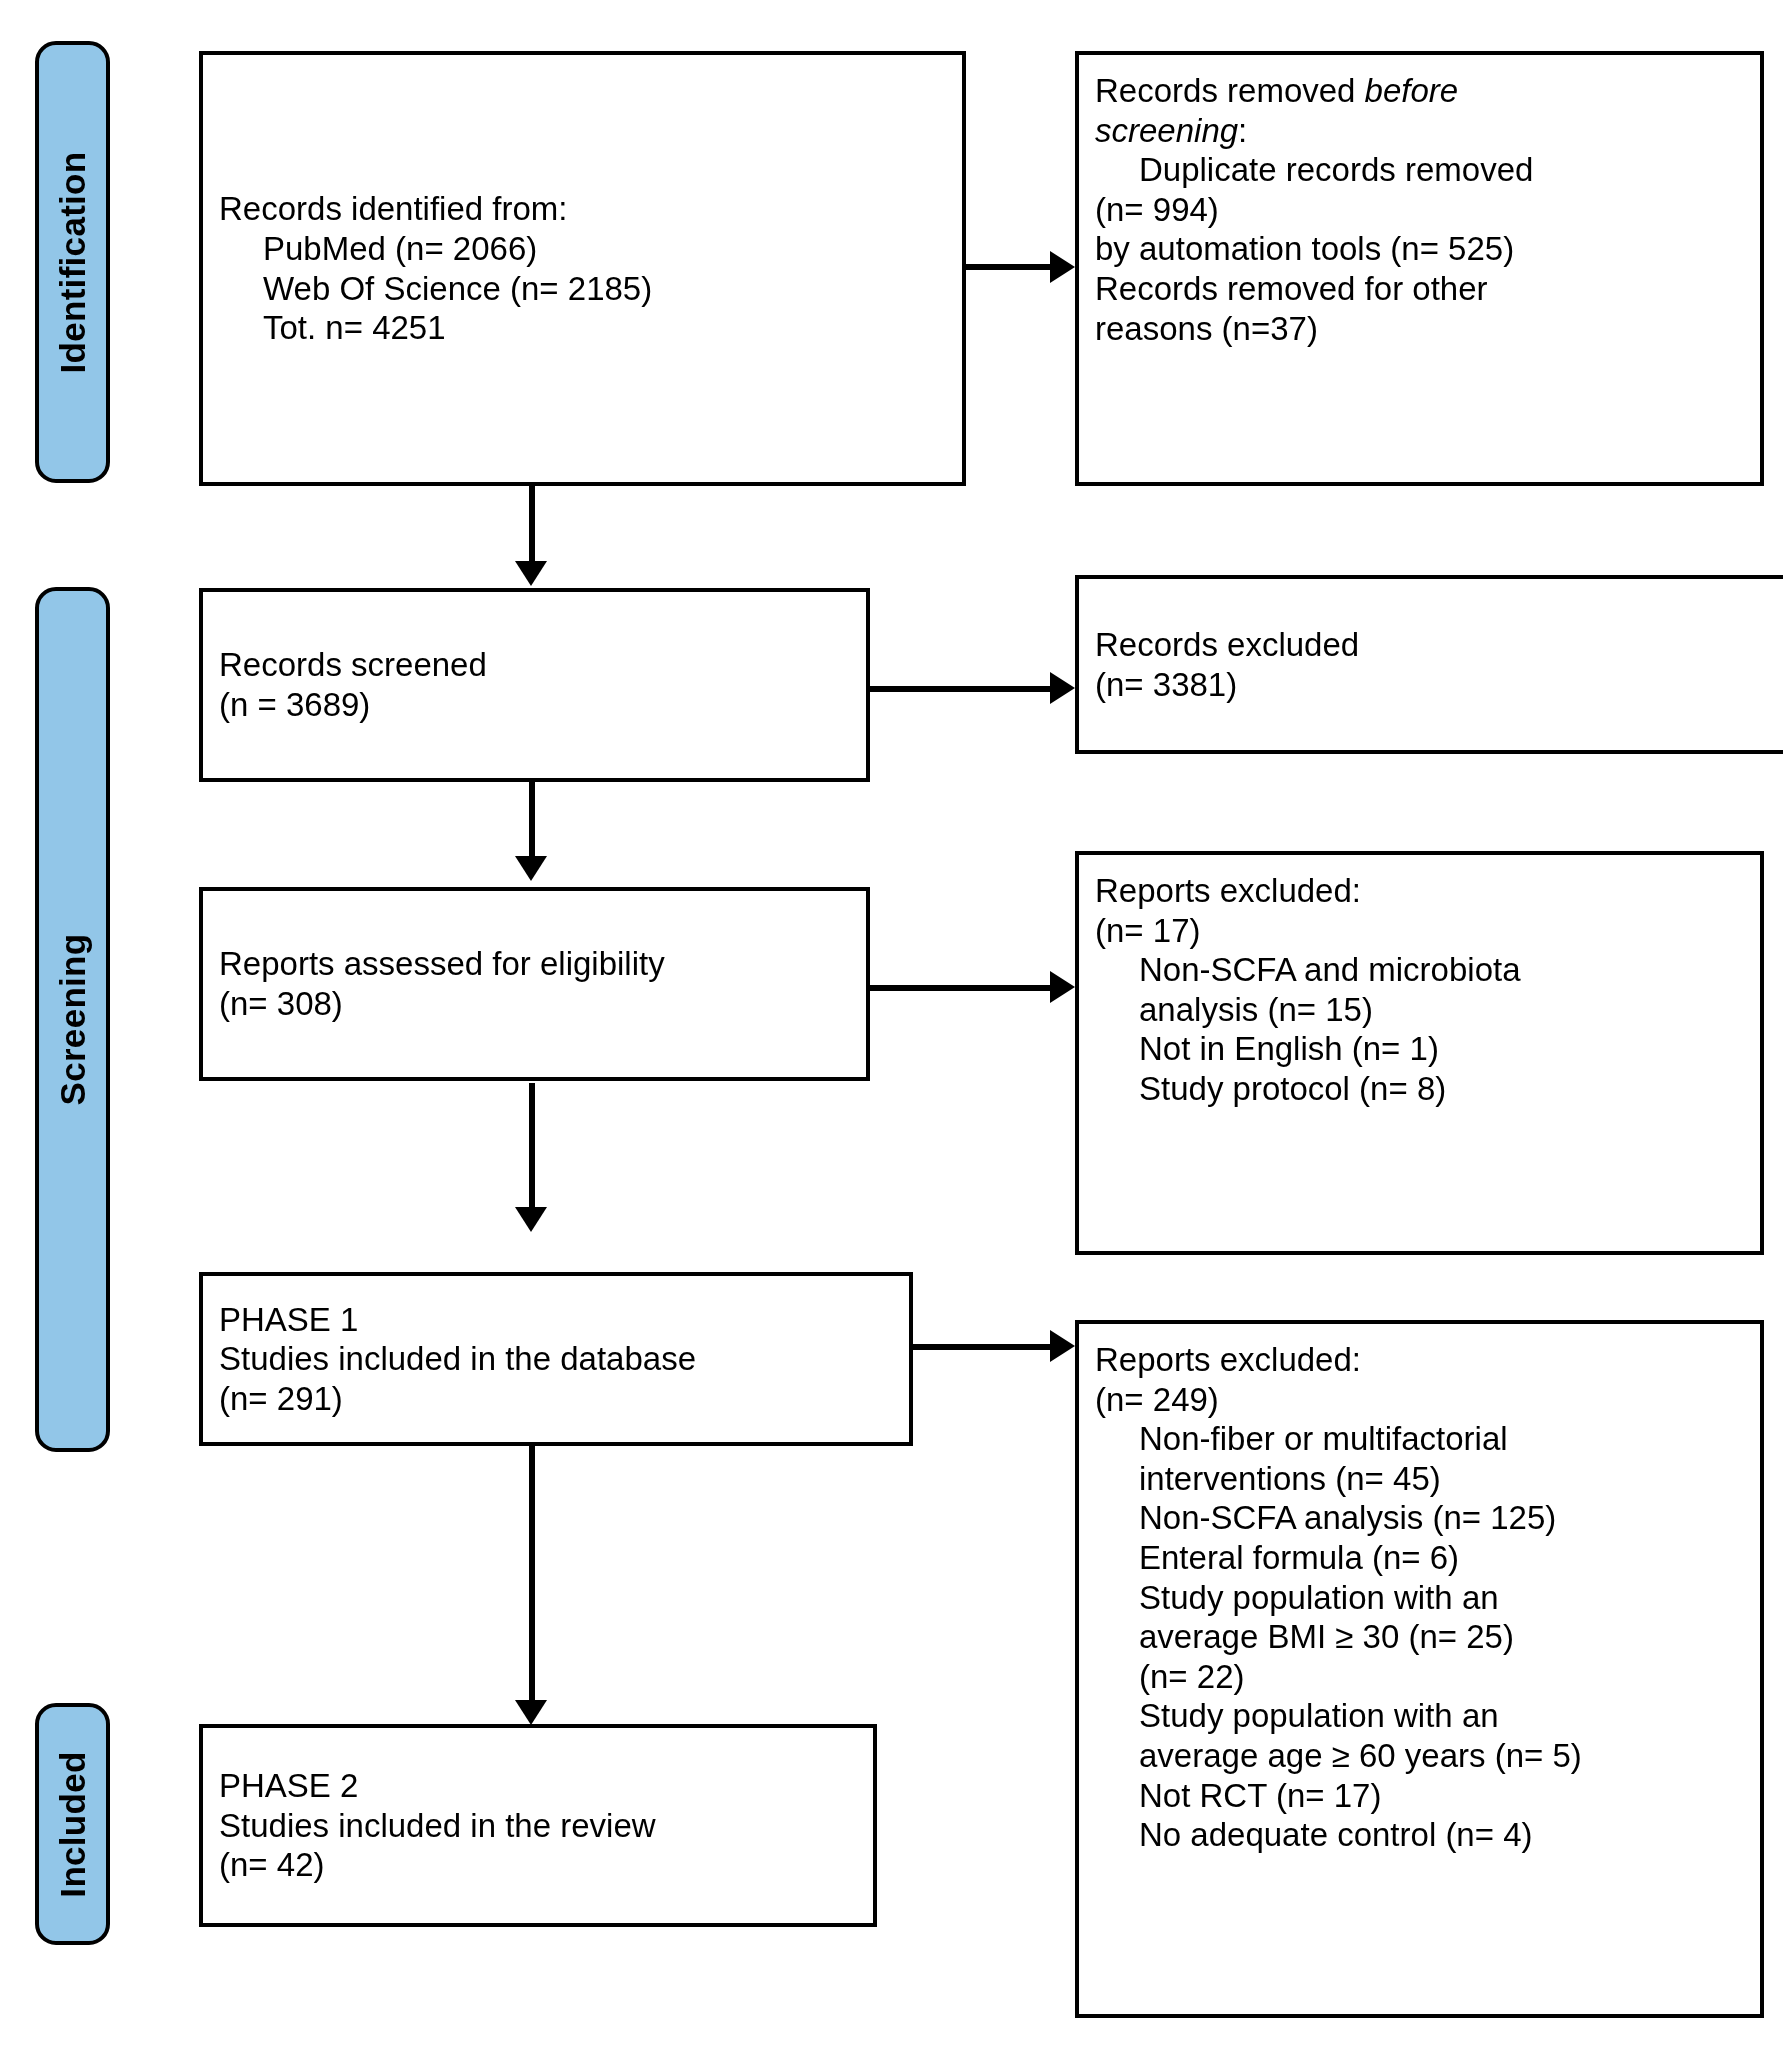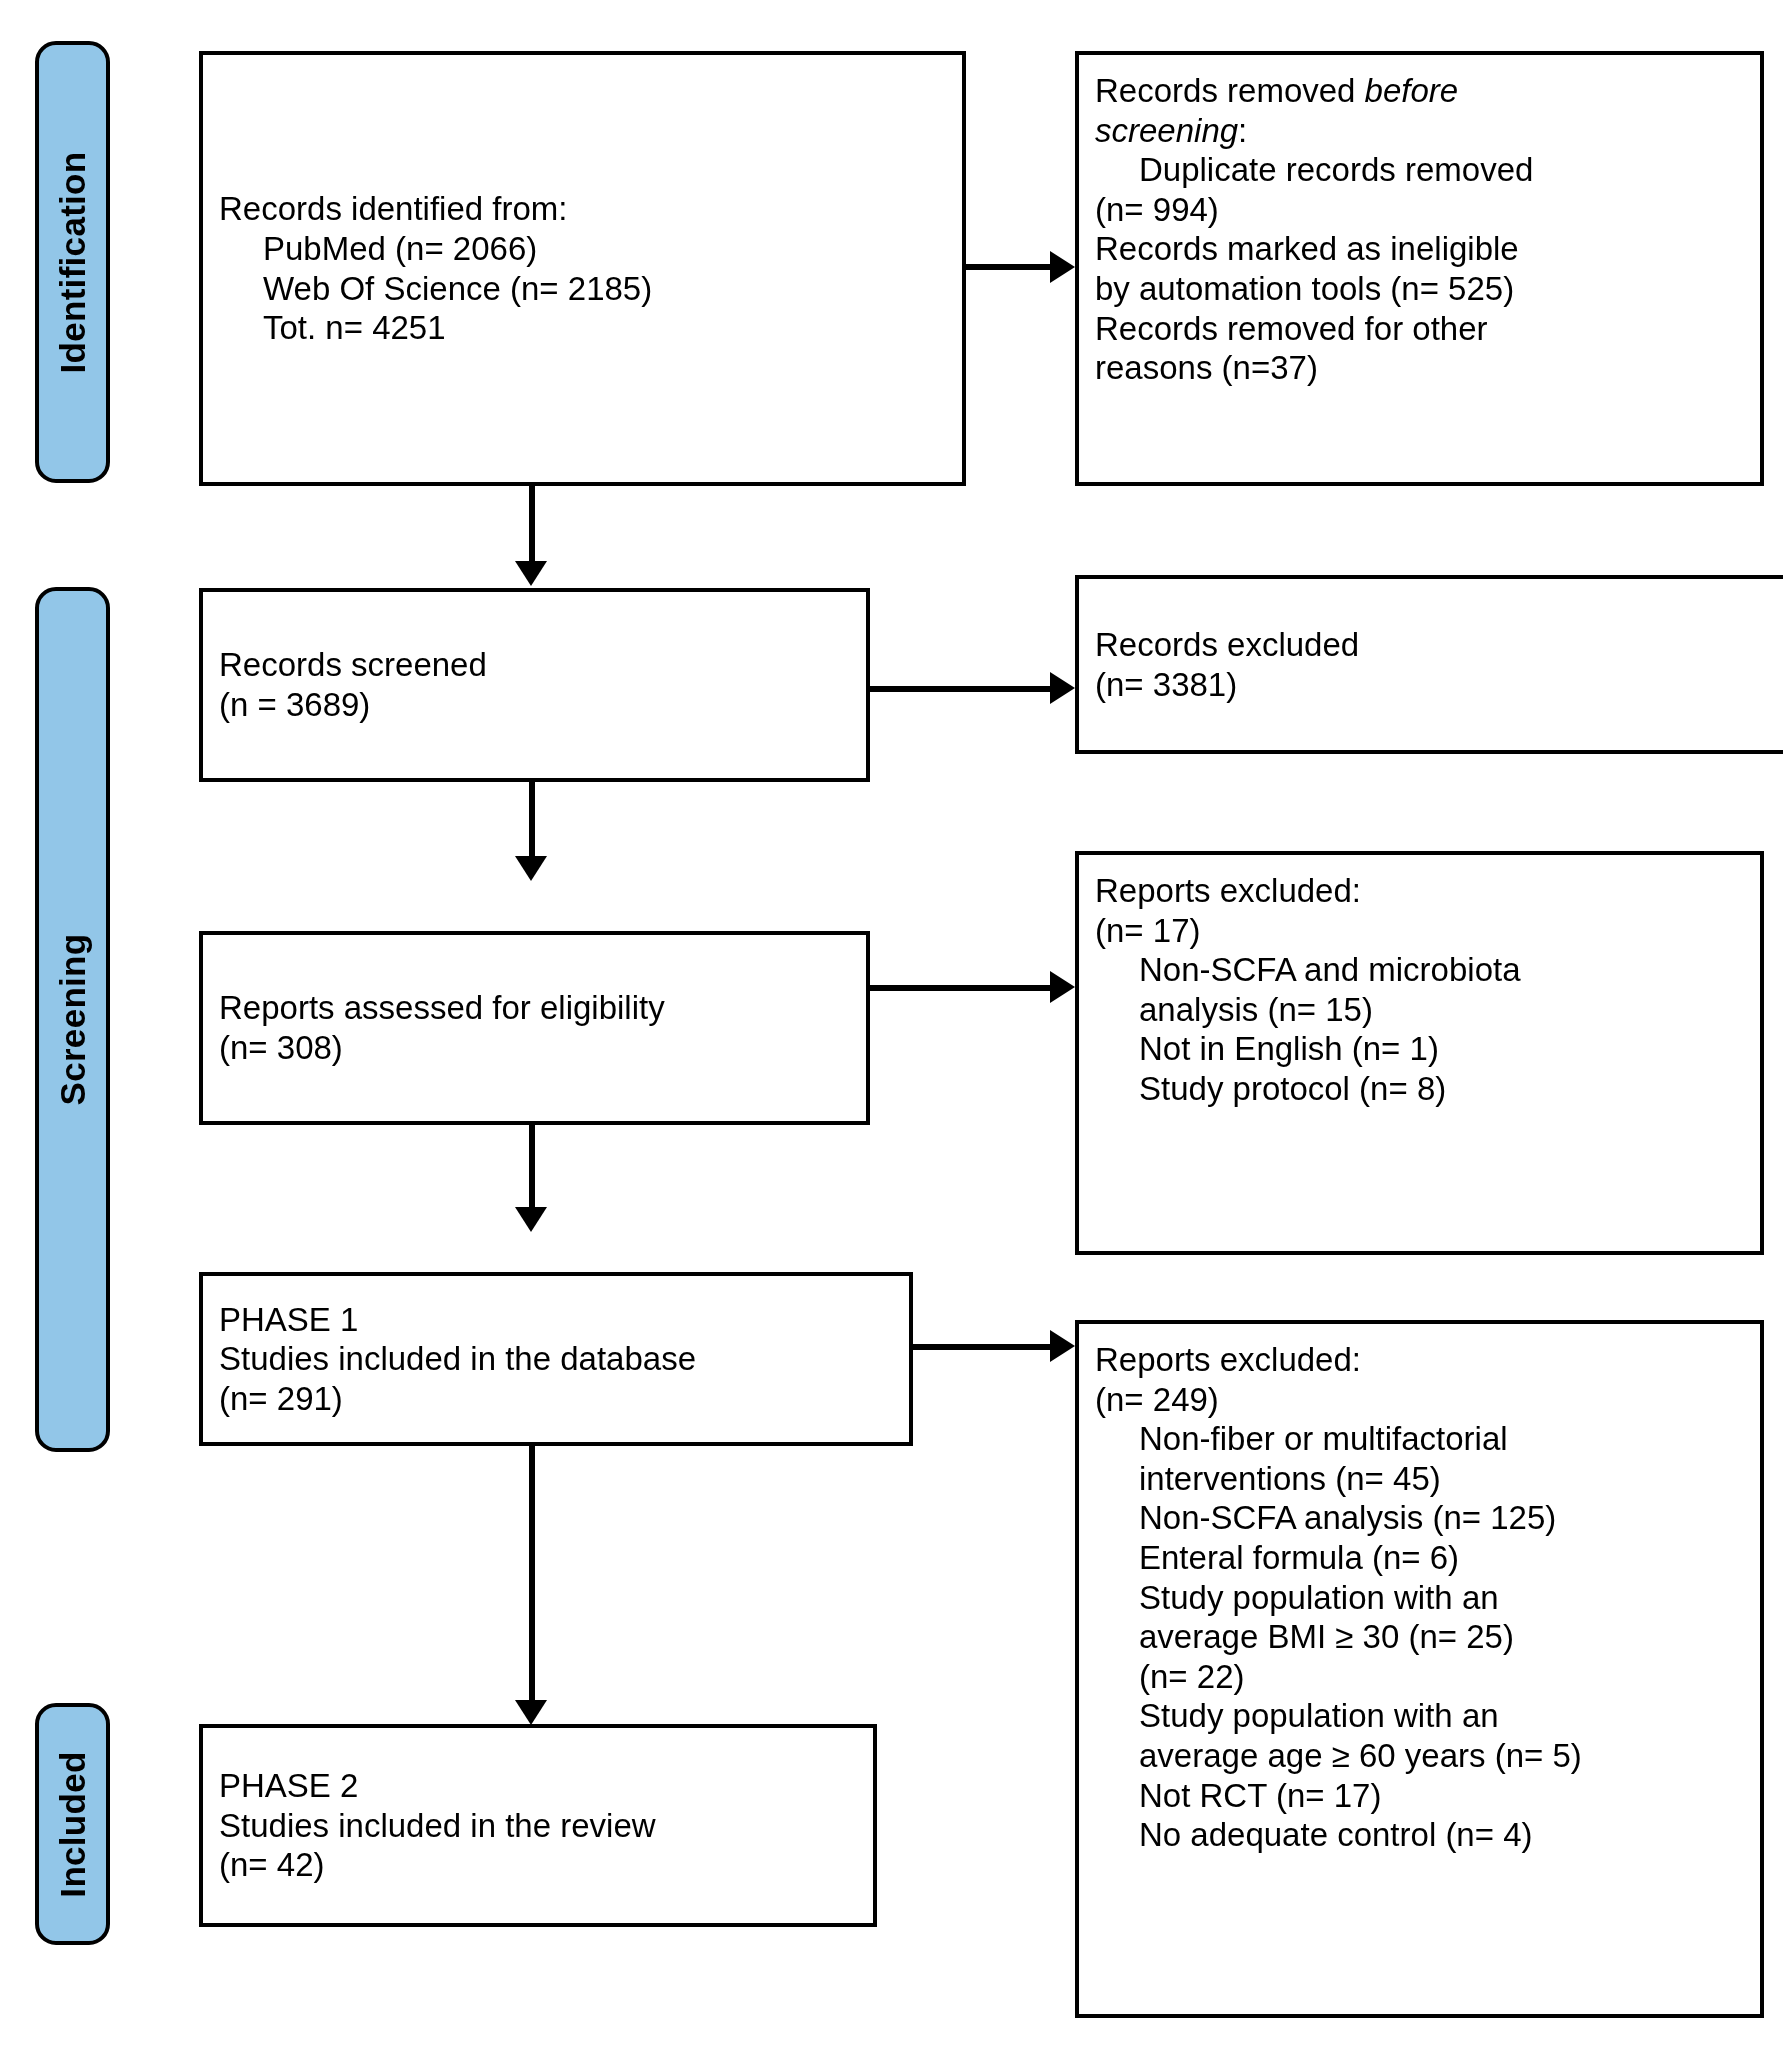--- a/index.html
+++ b/index.html
@@ -144,42 +144,41 @@
       <div class="line indent-1">Tot. n= 4251</div>
     </div>
   </div>
 
   <div class="box top" style="left:1075px; top:51px; width:689px; height:435px;">
     <div class="box-inner">
       <div class="line"><span>Records removed </span><span class="ital">before</span></div>
       <div class="line"><span class="ital">screening</span><span>:</span></div>
       <div class="line indent-1">Duplicate records removed</div>
       <div class="line">(n= 994)</div>
-      <div class="line">Records marked as ineligible</div>
       <div class="line">by automation tools (n= 525)</div>
       <div class="line">Records removed for other</div>
       <div class="line">reasons (n=37)</div>
     </div>
   </div>
 
   <div class="box" style="left:199px; top:588px; width:671px; height:194px;">
     <div class="box-inner">
       <div class="line">Records screened</div>
       <div class="line">(n = 3689)</div>
     </div>
   </div>
 
   <div class="box" style="left:1075px; top:575px; width:787px; height:179px;">
     <div class="box-inner">
       <div class="line">Records excluded</div>
       <div class="line">(n= 3381)</div>
     </div>
   </div>
 
-  <div class="box" style="left:199px; top:887px; width:671px; height:194px;margin-top:44px;">
+  <div class="box" style="left:199px; top:887px; width:671px; height:194px;">
     <div class="box-inner">
       <div class="line">Reports assessed for eligibility</div>
       <div class="line">(n= 308)</div>
     </div>
   </div>
 
   <div class="box top" style="left:1075px; top:851px; width:689px; height:404px;">
     <div class="box-inner">
       <div class="line">Reports excluded:</div>
       <div class="line">(n= 17)</div>

